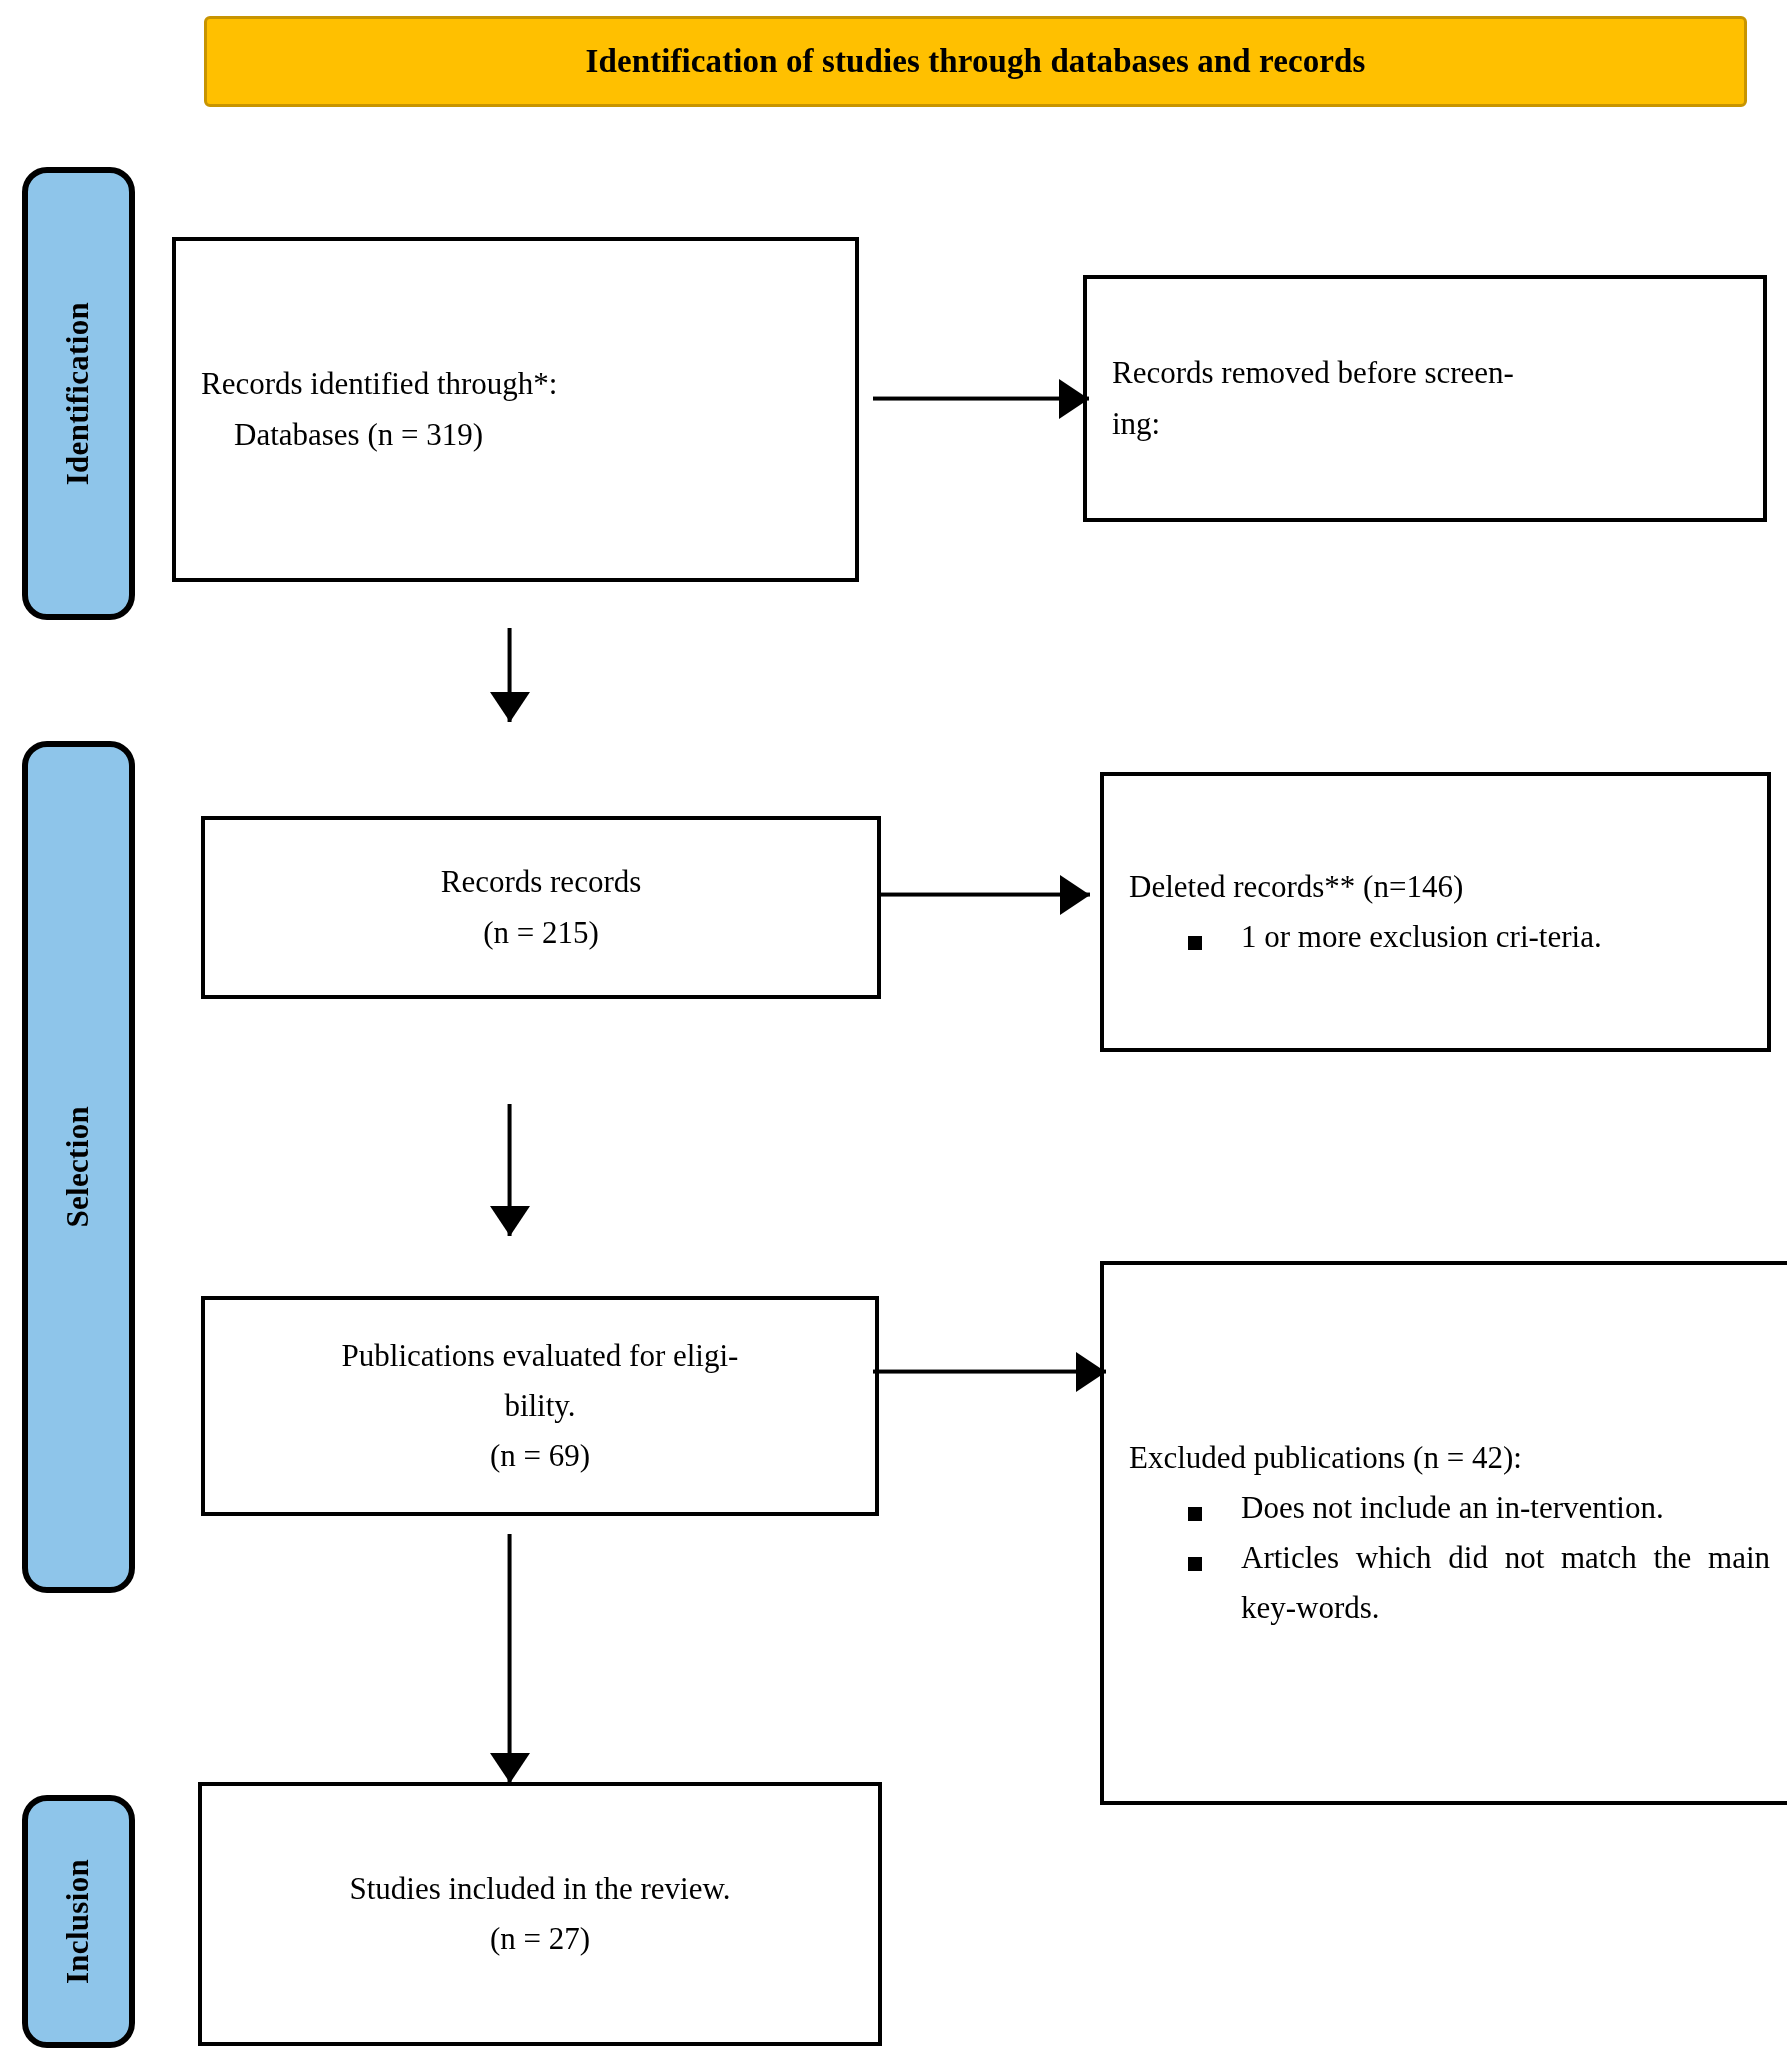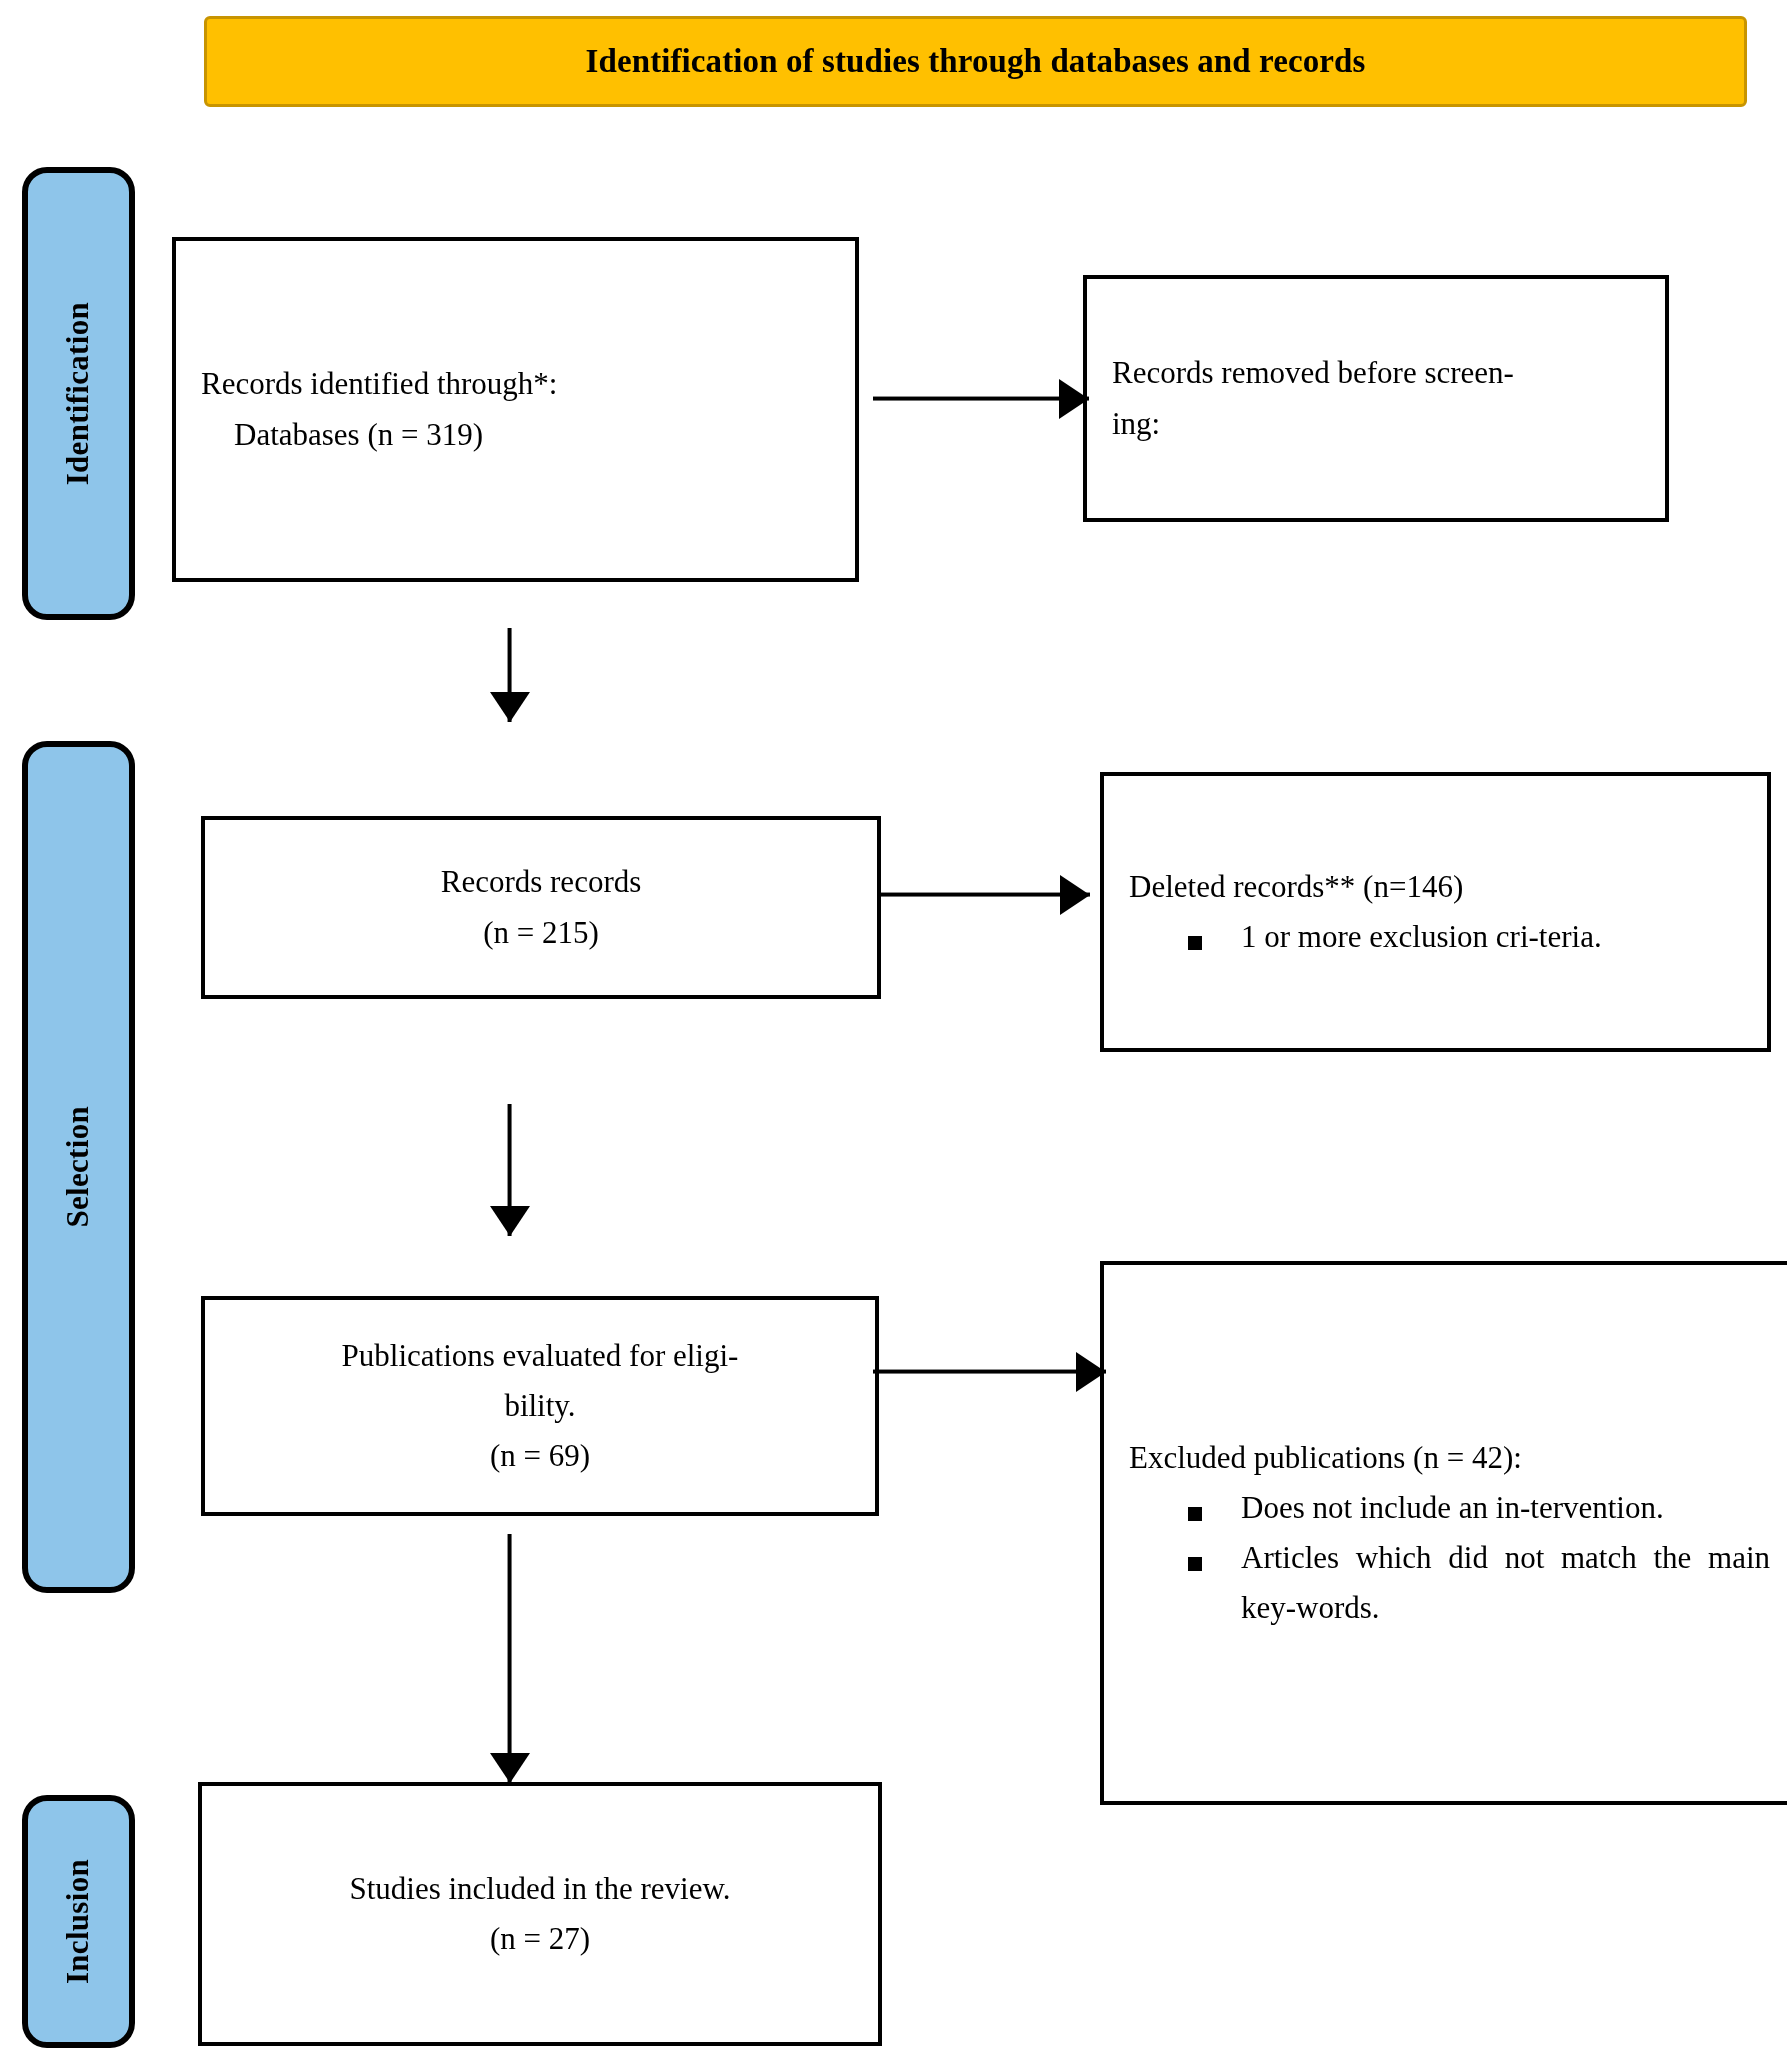--- a/index.html
+++ b/index.html
@@ -103,21 +103,21 @@
     flex: 1 1 auto;
     font-size: 31px;
     line-height: 1.62;
     color: #000000;
     text-align: justify;
     text-align-last: left;
   }
 
   
   #box-identified       { left: 172px;  top: 237px;  width: 687px; height: 345px; }
-  #box-removed          { left: 1083px; top: 275px;  width: 586px; height: 247px; }
+  #box-removed          { left: 1083px; top: 275px;  width: 684px; height: 247px; }
   #box-selected         { left: 201px;  top: 816px; width: 680px; height: 183px; }
   #box-deleted          { left: 1100px; top: 772px; width: 671px; height: 280px; }
   #box-evaluated        { left: 201px;  top: 1296px; width: 678px; height: 220px; }
   #box-excluded         { left: 1100px; top: 1261px; width: 699px; height: 544px; }
   #box-included         { left: 198px;  top: 1782px; width: 684px; height: 264px; }
 
   
   .arrow { position: absolute; }
   .arrow-line-h {
     position: absolute;

